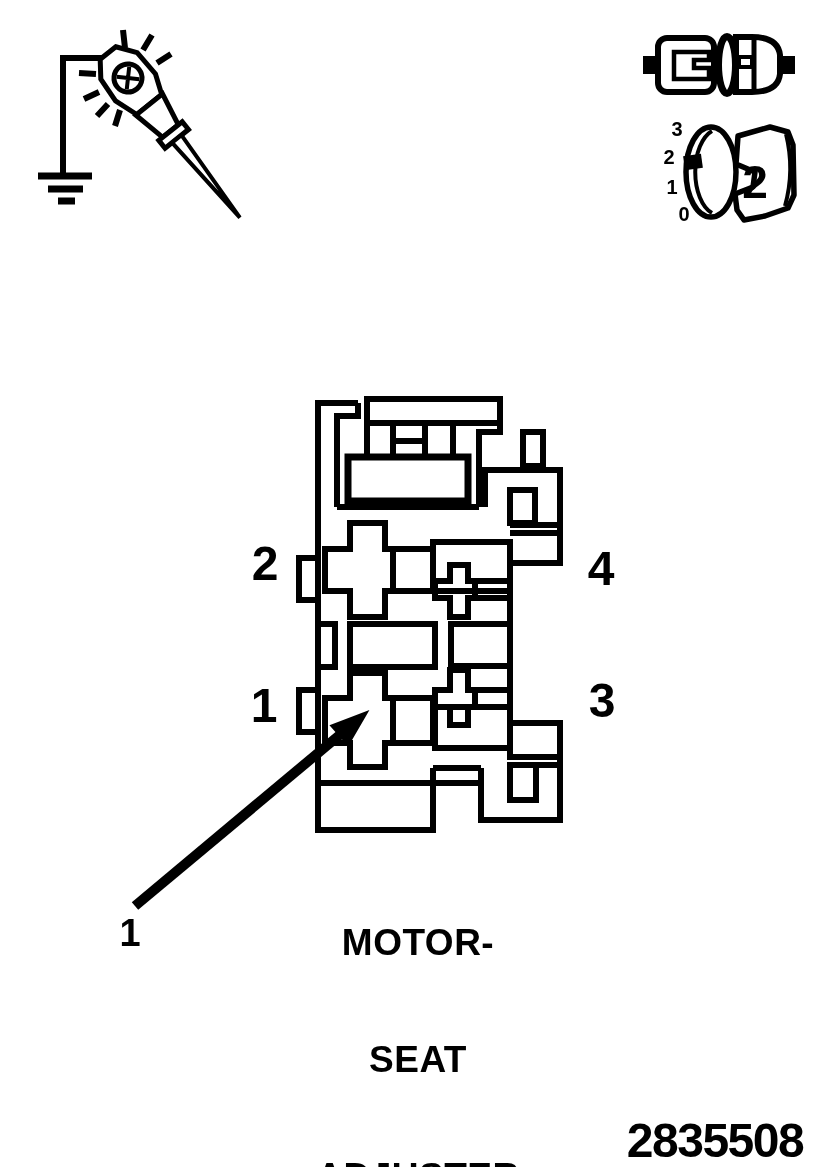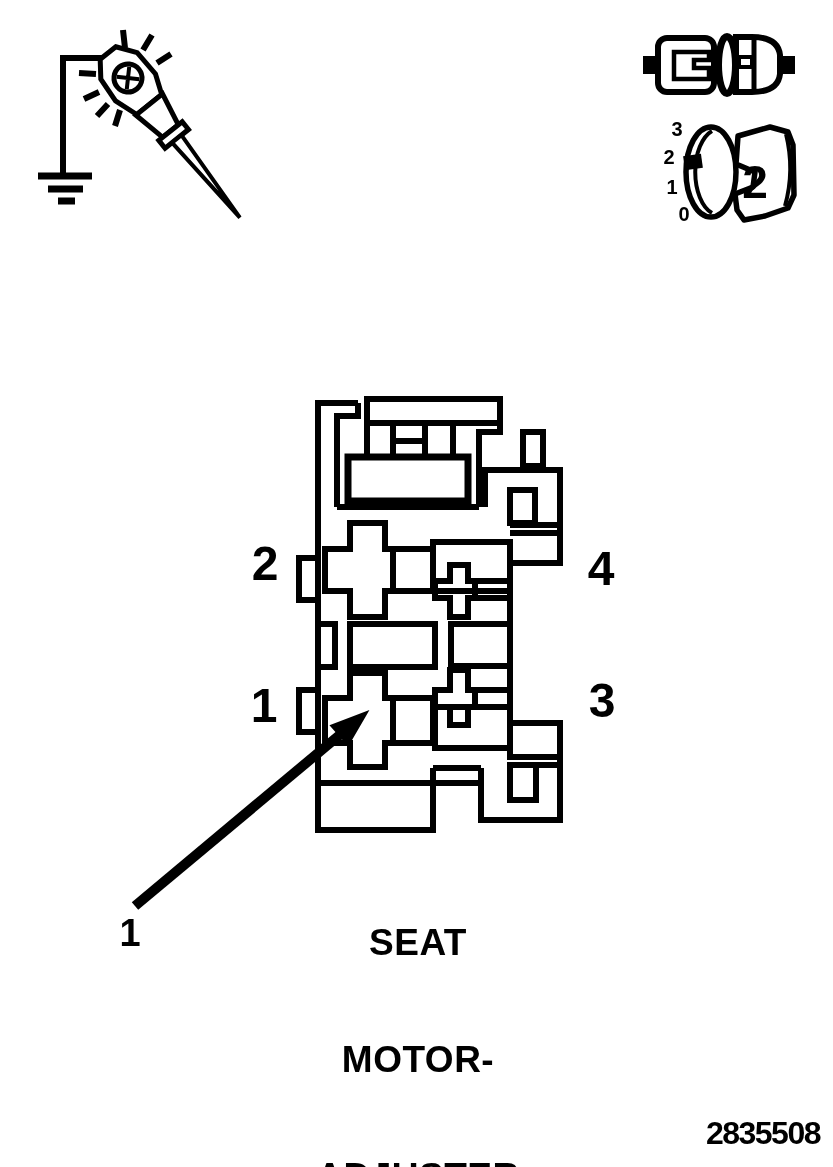--- a/index.html
+++ b/index.html
@@ -27,21 +27,21 @@
   .pin1{left:237px;top:682px;}
   .pin3{left:575px;top:677px;}
   .callout{left:108px;top:914px;width:44px;font-size:38px;font-weight:700;}
   .caption{
     left:308px;top:845px;width:220px;
     font-size:37px;font-weight:700;line-height:39px;
     letter-spacing:0.5px;
   }
   .partno{
     left:610px;top:1117px;width:210px;
-    font-size:32px;font-weight:700;text-align:right;
+    font-size:48px;font-weight:700;text-align:center;
     letter-spacing:-1.5px;
   }
   .dialnum{font-size:20px;font-weight:700;width:16px;}
   .d3{left:669px;top:119px;}
   .d2{left:661px;top:147px;}
   .d1{left:664px;top:177px;}
   .d0{left:676px;top:204px;}
   .keynum{left:732px;top:159px;width:46px;font-size:46px;font-weight:700;}
 </style>
 </head>
@@ -146,22 +146,22 @@
   </svg>
 
   <div class="lbl pin pin2">2</div>
   <div class="lbl pin pin4">4</div>
   <div class="lbl pin pin1">1</div>
   <div class="lbl pin pin3">3</div>
 
   <div class="lbl callout">1</div>
 
   <div class="lbl caption">
+    <div>MOTOR-</div>
     <div>SEAT</div>
-    <div>MOTOR-</div>
     <div>ADJUSTER</div>
   </div>
 
   <div class="lbl partno">2835508</div>
 
   <div class="lbl dialnum d3">3</div>
   <div class="lbl dialnum d2">2</div>
   <div class="lbl dialnum d1">1</div>
   <div class="lbl dialnum d0">0</div>
   <div class="lbl keynum">2</div>

